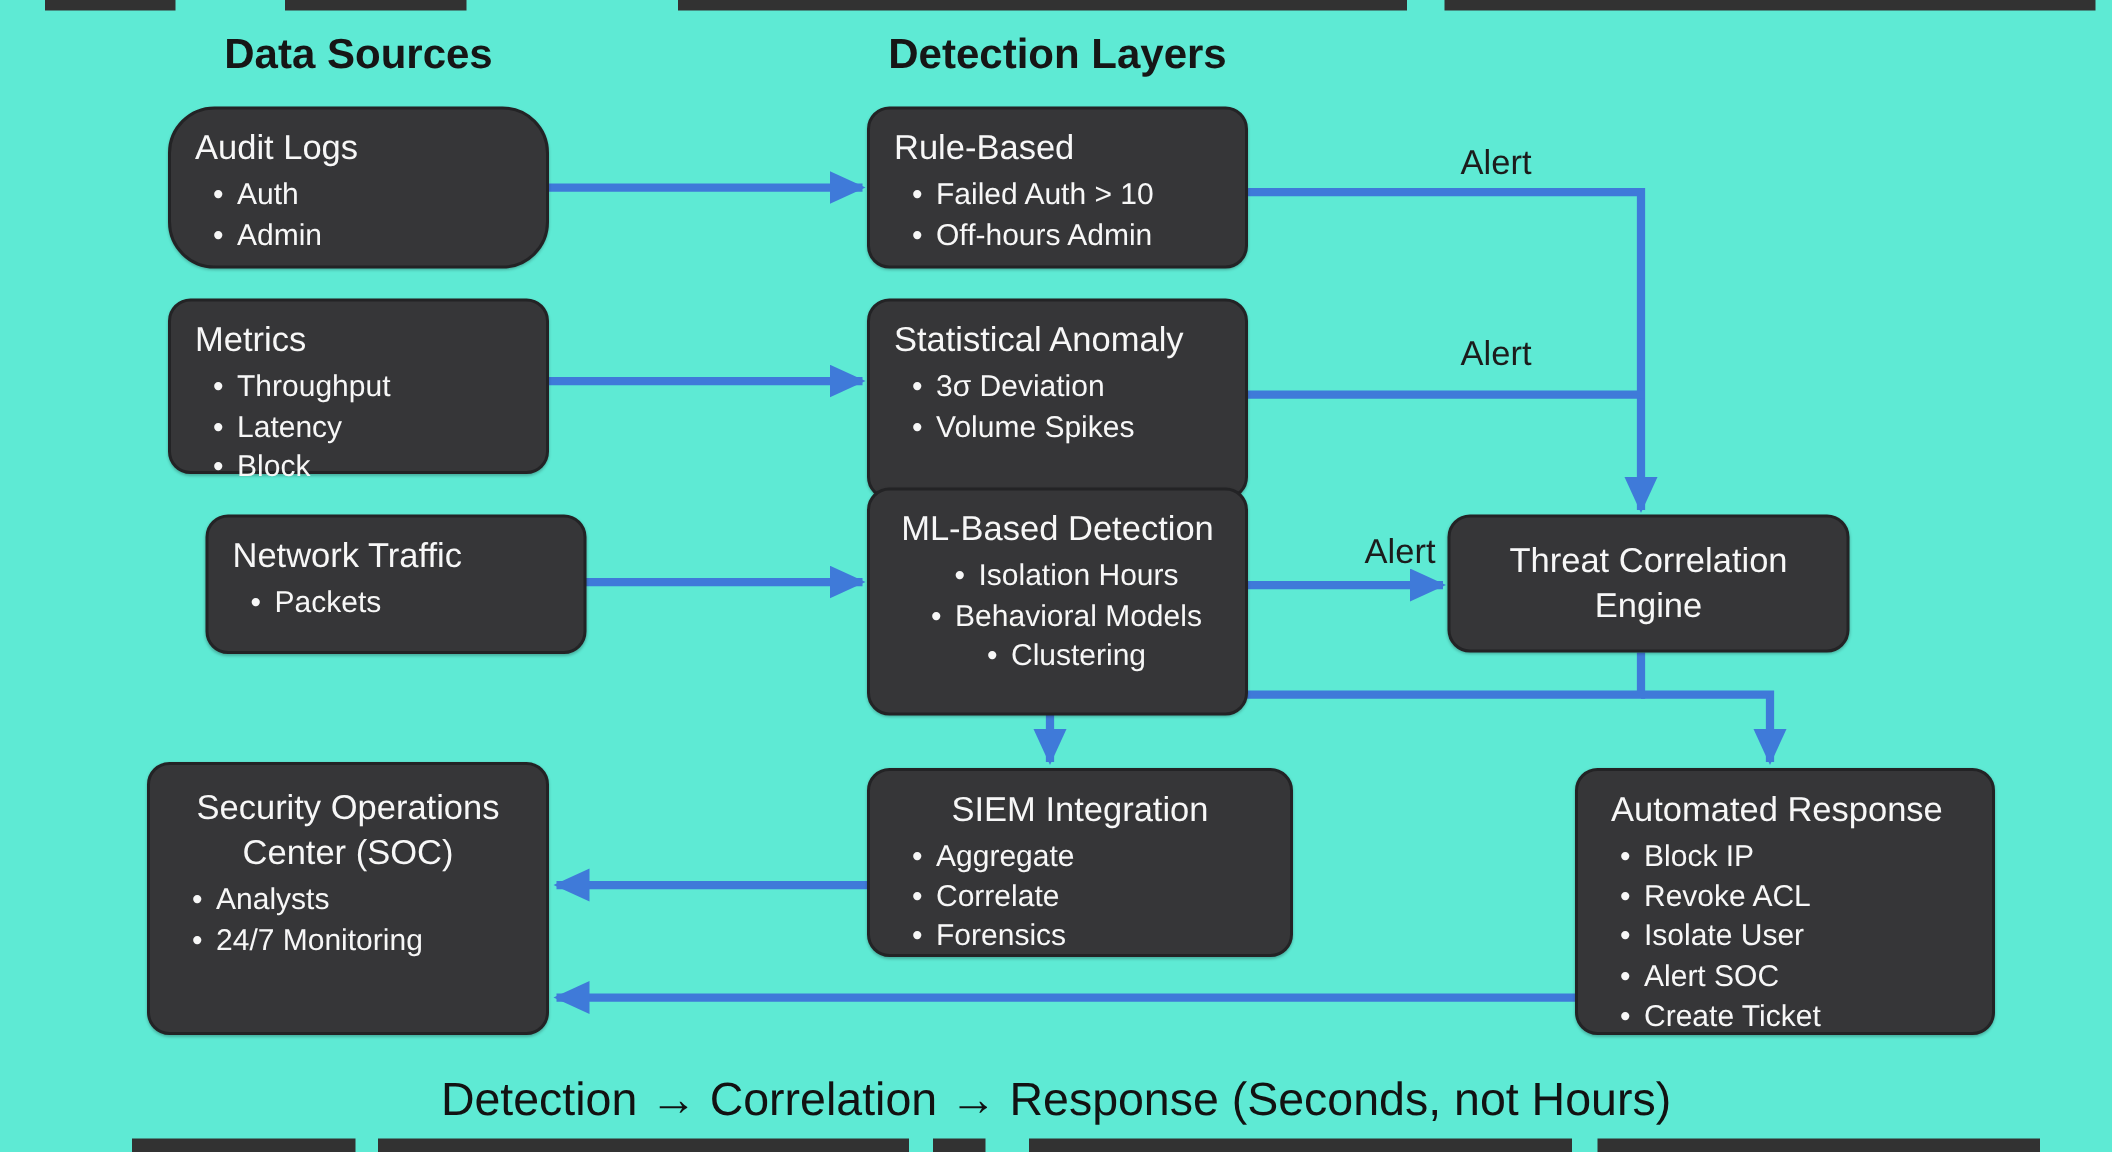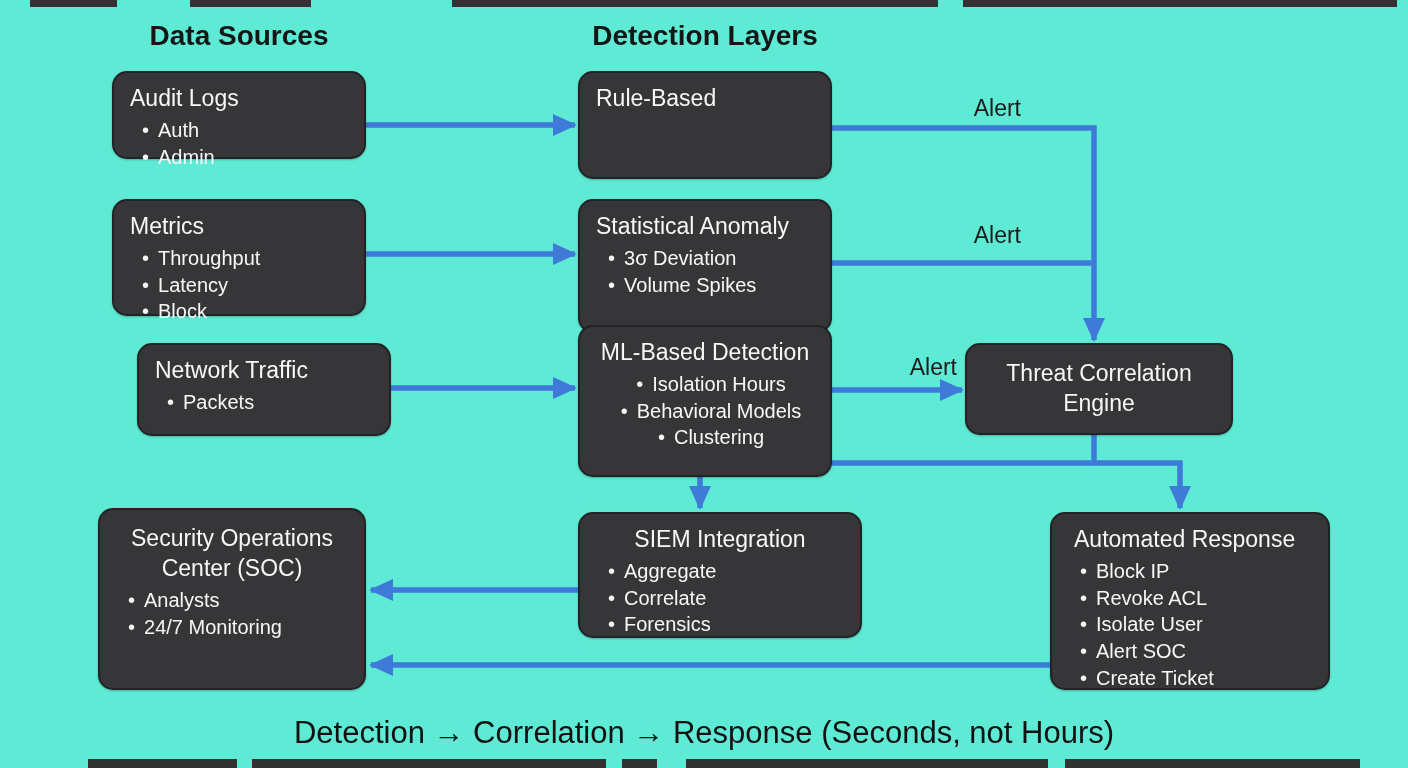--- a/index.html
+++ b/index.html
@@ -62,21 +62,21 @@
     <line class="edge" x1="832" y1="390" x2="962" y2="390" marker-end="url(#ah)"></line>
     <polyline class="edge" points="1094,435 1094,463 700,463 700,508" marker-end="url(#ah)"></polyline>
     <polyline class="edge" points="1094,463 1180,463 1180,508" marker-end="url(#ah)"></polyline>
     <line class="edge" x1="578" y1="590" x2="371" y2="590" marker-end="url(#ah)"></line>
     <line class="edge" x1="1050" y1="665" x2="371" y2="665" marker-end="url(#ah)"></line>
   </svg>
 
   <div class="col-heading" style="left:112px; top:20px;">Data Sources</div>
   <div class="col-heading" style="left:578px; top:20px;">Detection Layers</div>
 
-  <div class="node" style="left:112px; top:71px; width:254px; height:88px;">
+  <div class="node" style="left:112px; top:71px; width:254px; height:108px;border-radius:31px;">
     <div class="title">Audit Logs</div>
     <ul>
       <li>Auth</li>
       <li>Admin</li>
     </ul>
   </div>
 
   <div class="node" style="left:112px; top:199px; width:254px; height:117px;">
     <div class="title">Metrics</div>
     <ul>
@@ -88,20 +88,24 @@
 
   <div class="node" style="left:112px; top:343px; width:254px; height:93px;margin-left:25px;">
     <div class="title">Network Traffic</div>
     <ul>
       <li>Packets</li>
     </ul>
   </div>
 
   <div class="node" style="left:578px; top:71px; width:254px; height:108px;">
     <div class="title">Rule-Based</div>
+    <ul>
+      <li>Failed Auth &gt; 10</li>
+      <li>Off-hours Admin</li>
+    </ul>
   </div>
 
   <div class="node" style="left:578px; top:199px; width:254px; height:134px;">
     <div class="title">Statistical Anomaly</div>
     <ul>
       <li>3σ Deviation</li>
       <li>Volume Spikes</li>
     </ul>
   </div>
 

